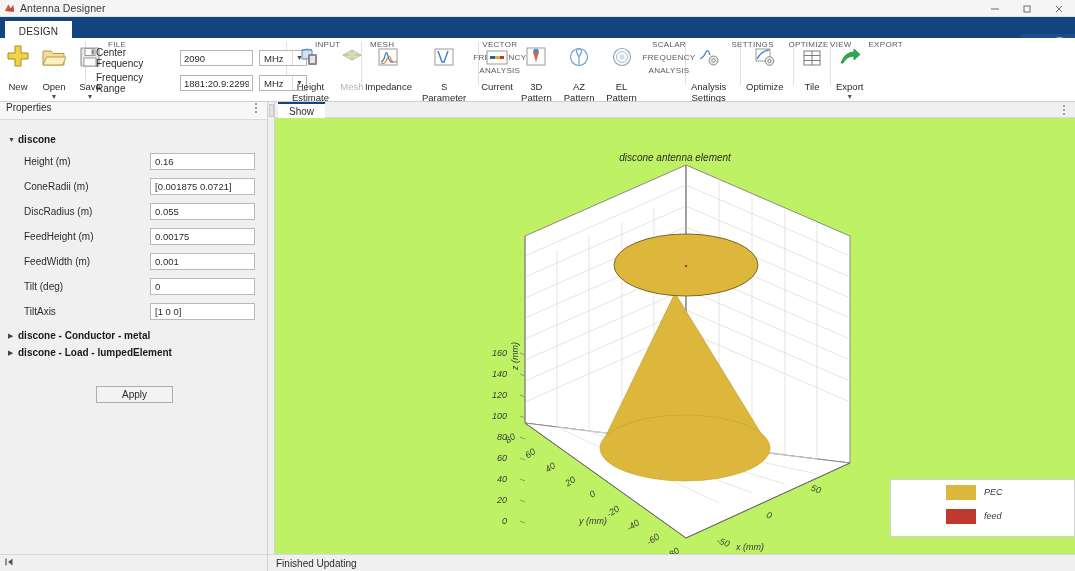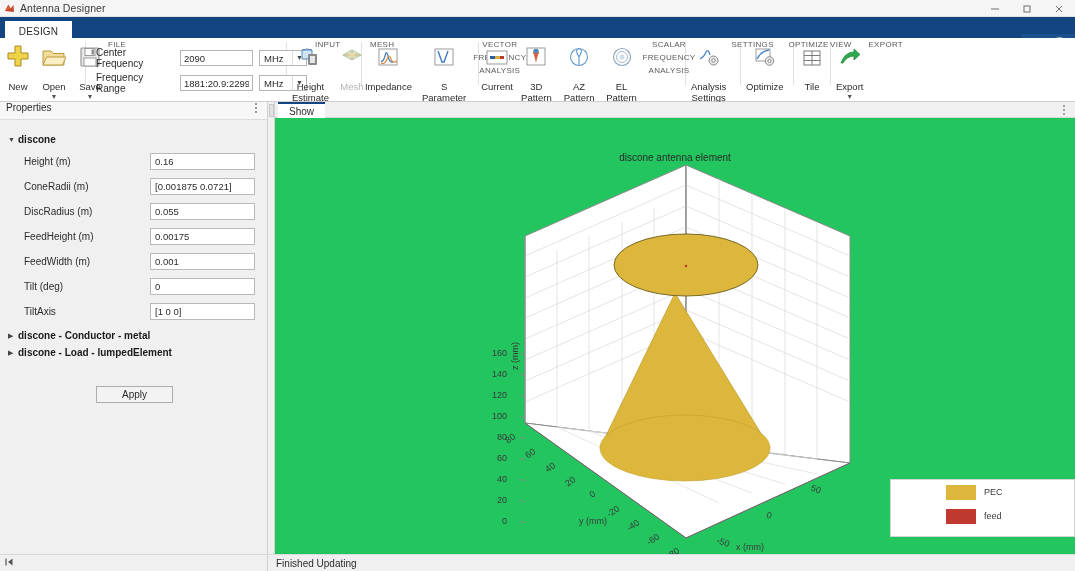--- a/index.html
+++ b/index.html
@@ -144,21 +144,21 @@
     position: relative; height: 16px; background: #f0f0f0;
     border-bottom: 1px solid #d6d6d6;
   }
   .show-tab {
     position: absolute; left: 3px; top: 0; width: 47px; height: 16px;
     background: #fff; border-top: 2px solid #12457f;
     font-size: 10px; color: #2b2b2b;
     display: flex; align-items: center; justify-content: center;
   }
   .plot-tabbar .vdots-right { position: absolute; right: 6px; top: 2px; }
-  .plot-area { position: relative; width: 800px; height: 436px; background: #22c55e; }
+  .plot-area { position: relative; width: 800px; height: 436px; background: #bef264; font-style: italic; }
 
   .plot-title {
     position: absolute; left: 0; top: 34px; width: 800px; text-align: center;
     font-size: 10px; color: #2b2b2b;
   }
   svg.plot-svg { position: absolute; left: 0; top: 0; width: 800px; height: 436px; }
 
   .legend-box {
     position: absolute; left: 615px; top: 361px; width: 185px; height: 58px;
     background: #fff; border: 1px solid #d2d2d2;

